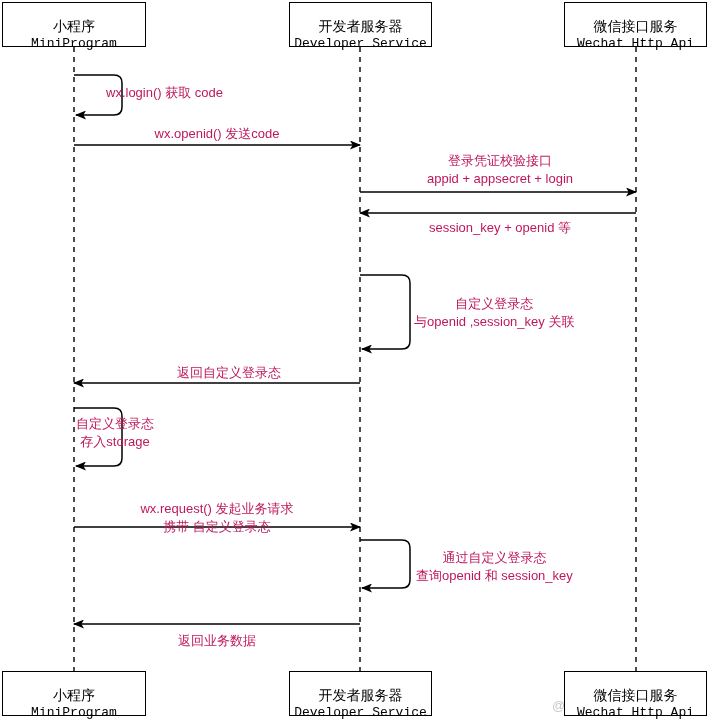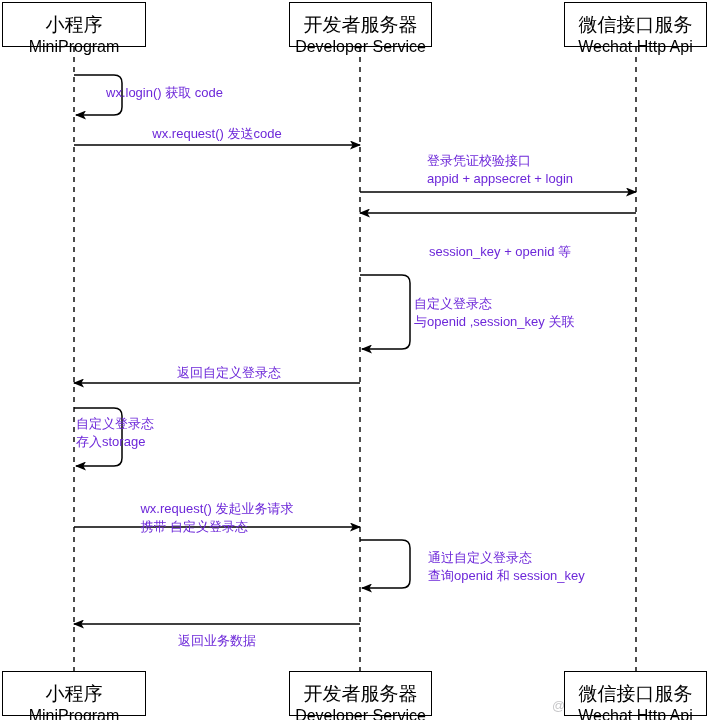--- a/index.html
+++ b/index.html
@@ -31,30 +31,30 @@
     background: #ffffff;
     display: flex;
     flex-direction: column;
     align-items: center;
     justify-content: center;
     line-height: 1.28;
     color: #000000;
     font-size: 13.5px;
     z-index: 5;
   }
-  .actor-box .line-cn { font-size: 19px; margin-top: 21px; }
-  .actor-box .line-en { font-size: 16px; }
+  .actor-box .line-cn { font-size: 14px; margin-top: 21px; }
+  .actor-box .line-en { font-size: 13px; font-family: Liberation Mono, monospace; }
 
   .msg-label {
     position: absolute;
-    color: #6d28d9;
+    color: #be185d;
     font-size: 13px;
     line-height: 1.36;
     white-space: pre;
-    text-align: left;
+    text-align: center;
     z-index: 6;
     background: transparent;
   }
   .msg-label.center { transform: translateX(-50%); }
   .msg-label.left { transform: none; }
 
   .watermark {
     position: absolute;
     color: rgba(120,120,125,0.42);
     font-size: 13px;
@@ -119,31 +119,31 @@
         <div class="line-cn">开发者服务器</div>
         <div class="line-en">Developer Service</div>
       </div>
       <div class="actor-box" style="left: 564px; top: 671px; width: 143px; height: 45px;">
         <div class="line-cn">微信接口服务</div>
         <div class="line-en">Wechat Http Api</div>
       </div>
     </div>
   <div id="message-labels">
       <div class="msg-label left" style="left: 106px; top: 84px;">wx.login() 获取 code</div>
-      <div class="msg-label center" style="left: 217px; top: 125px;">wx.request() 发送code</div>
+      <div class="msg-label center" style="left: 217px; top: 125px;">wx.openid() 发送code</div>
       <div class="msg-label center" style="left: 500px; top: 152px;">登录凭证校验接口
 appid + appsecret + login</div>
-      <div class="msg-label center" style="left: 500px; top: 219px; margin-top: 24px;">session_key + openid 等</div>
+      <div class="msg-label center" style="left: 500px; top: 219px;">session_key + openid 等</div>
       <div class="msg-label left" style="left: 414px; top: 295px;">自定义登录态
 与openid ,session_key 关联</div>
       <div class="msg-label center" style="left: 229px; top: 364px;">返回自定义登录态</div>
       <div class="msg-label left" style="left: 76px; top: 415px;">自定义登录态
 存入storage</div>
       <div class="msg-label center" style="left: 217px; top: 500px;">wx.request() 发起业务请求
 携带 自定义登录态</div>
-      <div class="msg-label left" style="left: 428px; top: 549px;">通过自定义登录态
+      <div class="msg-label left" style="left: 416px; top: 549px;">通过自定义登录态
 查询openid 和 session_key</div>
       <div class="msg-label center" style="left: 217px; top: 632px;">返回业务数据</div>
     </div>
 
   <div class="watermark" style="left: 552px; top: 697px;">@微信接口服务区</div>
 
 </div>
 
 </body></html>

